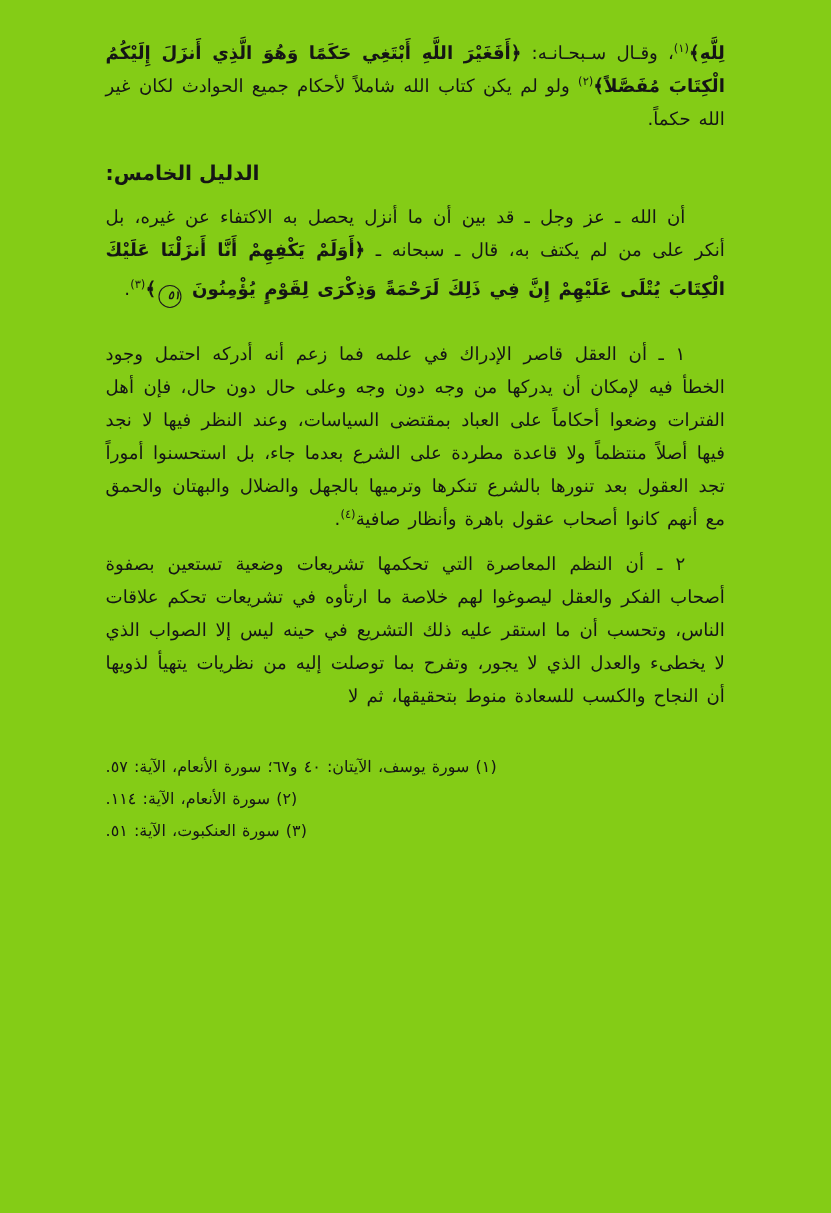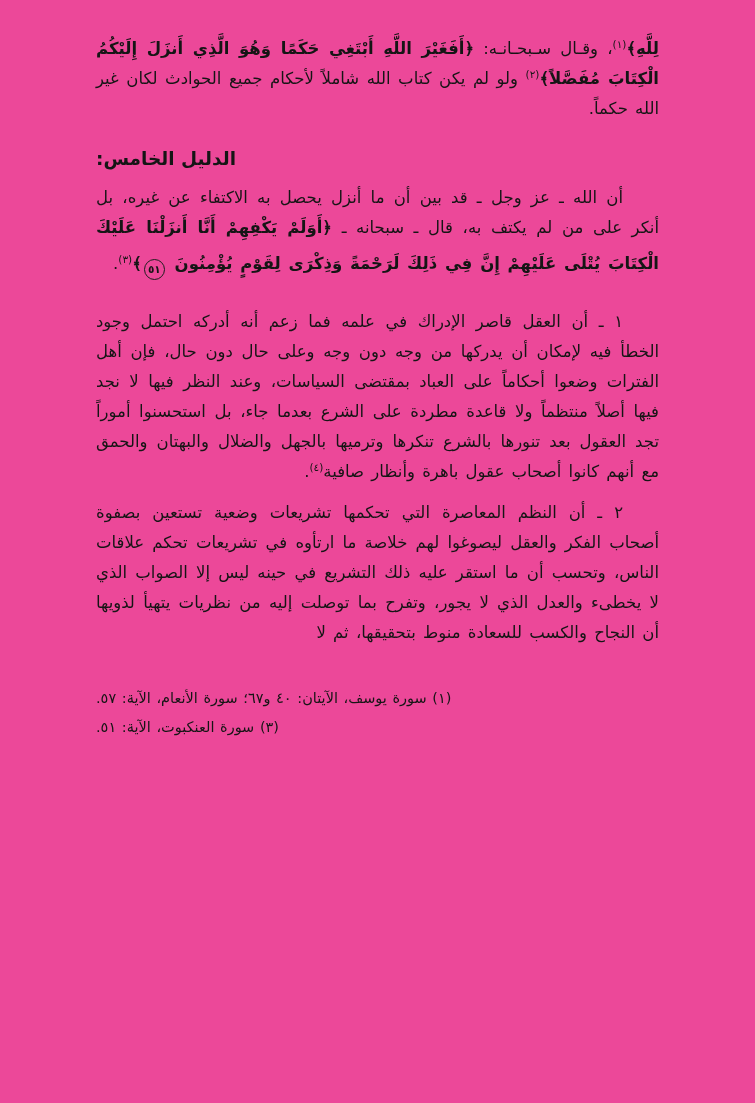--- a/index.html
+++ b/index.html
@@ -5,21 +5,21 @@
   * { margin: 0; padding: 0; box-sizing: border-box; }
   html, body {
     background: #ffffff;
     font-family: "DejaVu Sans", sans-serif;
   }
   .page {
     position: relative;
     width: 755px;
     height: 1103px;
     margin: 0 auto;
-    background: #ec4899;
+    background: #84cc16;
     color: #151515;
     direction: rtl;
     padding: 34px 96px 0 96px;
     overflow: hidden;
   }
   .text-block { width: 100%; }
   .body-par {
     font-size: 16.5px;
     line-height: 1.82;
     text-align: justify;
@@ -46,24 +46,24 @@
   }
   .ayah-circle {
     display: inline-block;
     width: 21px;
     height: 21px;
     border: 1.4px solid #1d1d1d;
     border-radius: 50%;
     font-size: 10.5px;
     font-weight: 700;
     line-height: 18px;
-    text-align: center;
     vertical-align: -4px;
     margin: 16px 2px;
     text-indent: 0;
+    font-style: italic;
   }
   .footnotes {
     margin-top: 36px;
     padding-right: 4px;
     font-size: 14.5px;
     line-height: 1.98;
     text-align: left;
     word-spacing: 1px;
   }
   .footnote { white-space: nowrap; }
@@ -89,17 +89,18 @@
 
     <p class="body-par"><span>أن الله ـ عز وجل ـ قد بين أن ما أنزل يحصل به الاكتفاء عن غيره، بل أنكر على من لم يكتف به، قال ـ سبحانه ـ </span><span class="verse">﴿أَوَلَمْ يَكْفِهِمْ أَنَّا أَنزَلْنَا عَلَيْكَ الْكِتَابَ يُتْلَى عَلَيْهِمْ إِنَّ فِي ذَلِكَ لَرَحْمَةً وَذِكْرَى لِقَوْمٍ يُؤْمِنُونَ </span><span class="ayah-circle">٥١</span><span class="verse">﴾</span><sup class="fn-ref">(٣)</sup><span>.</span></p>
 
 
     <p class="body-par"><span>١ ـ أن العقل قاصر الإدراك في علمه فما زعم أنه أدركه احتمل وجود الخطأ فيه لإمكان أن يدركها من وجه دون وجه وعلى حال دون حال، فإن أهل الفترات وضعوا أحكاماً على العباد بمقتضى السياسات، وعند النظر فيها لا نجد فيها أصلاً منتظماً ولا قاعدة مطردة على الشرع بعدما جاء، بل استحسنوا أموراً تجد العقول بعد تنورها بالشرع تنكرها وترميها بالجهل والضلال والبهتان والحمق مع أنهم كانوا أصحاب عقول باهرة وأنظار صافية</span><sup class="fn-ref">(٤)</sup><span>.</span></p>
 
     <p class="body-par">٢ ـ أن النظم المعاصرة التي تحكمها تشريعات وضعية تستعين بصفوة أصحاب الفكر والعقل ليصوغوا لهم خلاصة ما ارتأوه في تشريعات تحكم علاقات الناس، وتحسب أن ما استقر عليه ذلك التشريع في حينه ليس إلا الصواب الذي لا يخطىء والعدل الذي لا يجور، وتفرح بما توصلت إليه من نظريات يتهيأ لذويها أن النجاح والكسب للسعادة منوط بتحقيقها، ثم لا</p>
 
     <section class="footnotes">
       <div class="footnote">(١) سورة يوسف، الآيتان: ٤٠ و٦٧؛ سورة الأنعام، الآية: ٥٧.</div>
+      <div class="footnote">(٢) سورة الأنعام، الآية: ١١٤.</div>
       <div class="footnote">(٣) سورة العنكبوت، الآية: ٥١.</div>
     </section>
   </main>
 
 </div>
 
 </body></html>

